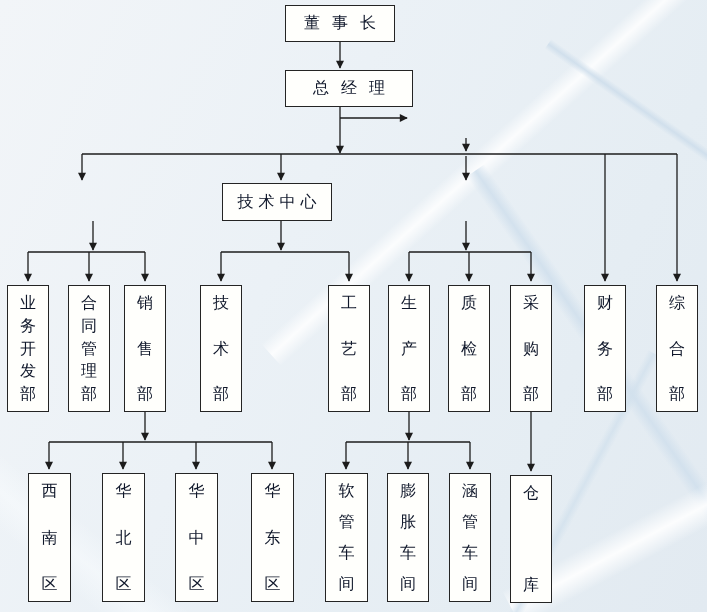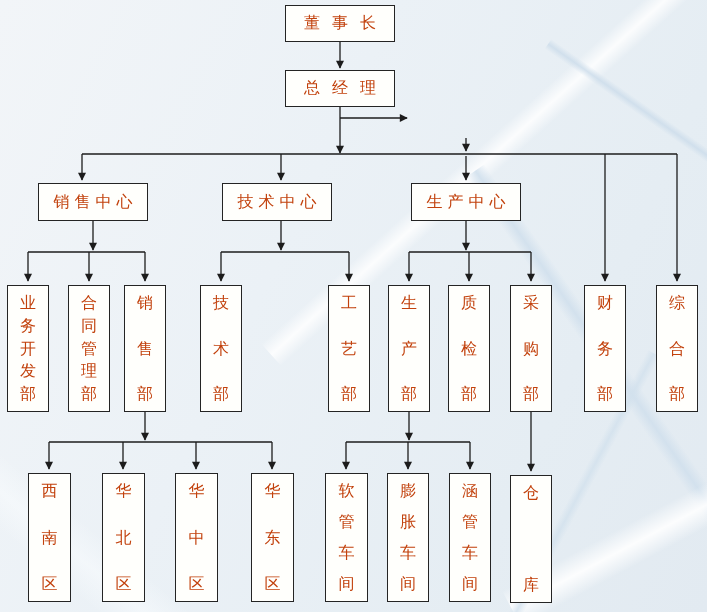--- a/index.html
+++ b/index.html
@@ -18,21 +18,21 @@
       background:linear-gradient(to right,rgba(255,255,255,0),rgba(255,255,255,.9),rgba(255,255,255,0));}
   .s4{right:140px;top:330px;width:14px;height:400px;transform:rotate(28deg);
       background:linear-gradient(to right,rgba(214,228,239,0),rgba(210,225,237,.8),rgba(214,228,239,0));}
   .s5{left:40px;top:380px;width:60px;height:340px;transform:rotate(-50deg);
       background:linear-gradient(to right,rgba(255,255,255,0),rgba(249,252,254,.55),rgba(255,255,255,0));}
   .s6{right:30px;top:-20px;width:12px;height:300px;transform:rotate(-55deg);
       background:linear-gradient(to right,rgba(208,223,236,0),rgba(205,221,235,.85),rgba(208,223,236,0));}
   .connectors{position:absolute;left:0;top:0;}
   .node{
     position:absolute;box-sizing:border-box;
-    background:#fffffc;border:1.5px solid #242424;color:#c2410c;
+    background:#fffffc;border:1.5px solid #242424;color:#0f172a;
   }
   .hbox{display:flex;align-items:center;justify-content:center;font-size:16px;}
   .hlabel{white-space:nowrap;}
   .ls-xl{letter-spacing:12px;padding-left:12px;}
   .ls-m{letter-spacing:5px;padding-left:5px;}
   .vbox{
     display:flex;flex-direction:column;align-items:center;justify-content:space-between;
     padding:9px 0;font-size:16px;
   }
   .vbox span{line-height:1;display:block;}
@@ -102,32 +102,26 @@
       <path d="M408 442 V469" marker-end="url(#arw)"></path>
       <path d="M470 442 V469" marker-end="url(#arw)"></path>
 
       <path d="M531 412 V471" marker-end="url(#arw)"></path>
     </g>
   </svg>
 
   <div class="node hbox" style="left:285px;top:5px;width:110px;height:37px">
     <span class="hlabel ls-xl">董事长</span>
   </div>
-  <div class="node hbox" style="left:285px;top:70px;width:110px;height:37px">
+  <div class="node hbox" style="left:285px;top:70px;width:128px;height:37px">
     <span class="hlabel ls-xl">总经理</span>
   </div>
 
-  <div class="node hbox" style="left:38px;top:183px;width:110px;height:38px">
-    <span class="hlabel ls-m">销售中心</span>
-  </div>
   <div class="node hbox" style="left:222px;top:183px;width:110px;height:38px">
     <span class="hlabel ls-m">技术中心</span>
-  </div>
-  <div class="node hbox" style="left:411px;top:183px;width:110px;height:38px">
-    <span class="hlabel ls-m">生产中心</span>
   </div>
 
   <div class="node vbox" style="left:7px;top:285px;width:42px;height:127px">
       <span>业</span>
       <span>务</span>
       <span>开</span>
       <span>发</span>
       <span>部</span>
     </div>
   <div class="node vbox" style="left:68px;top:285px;width:42px;height:127px">

